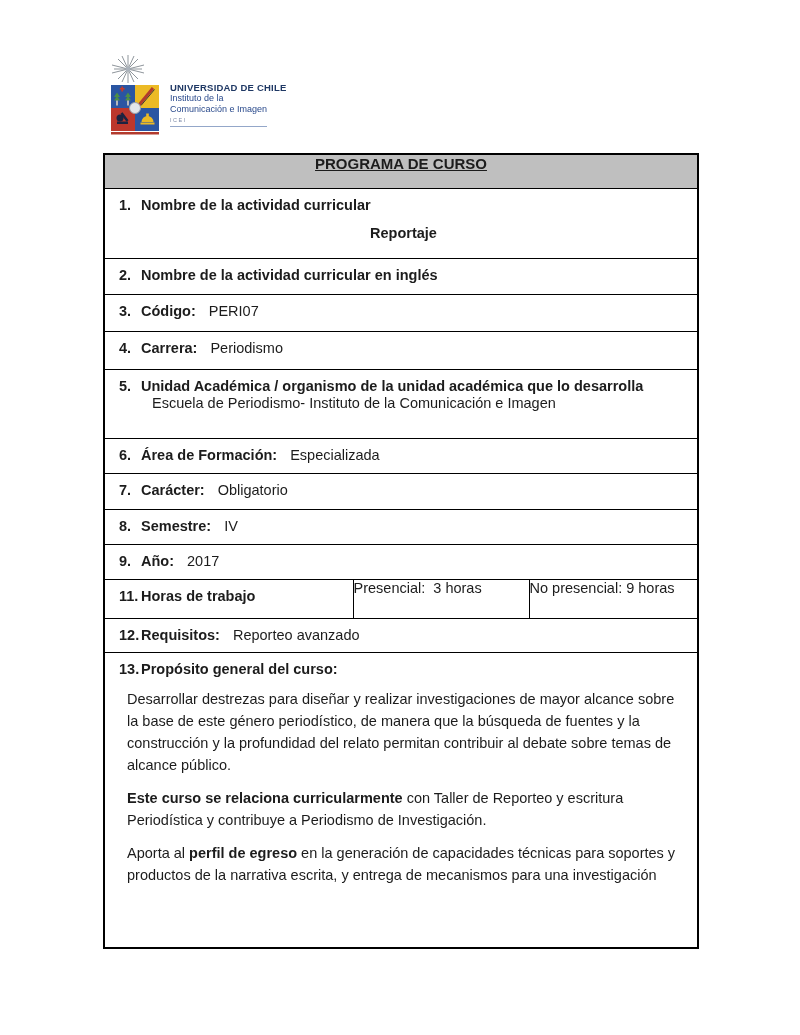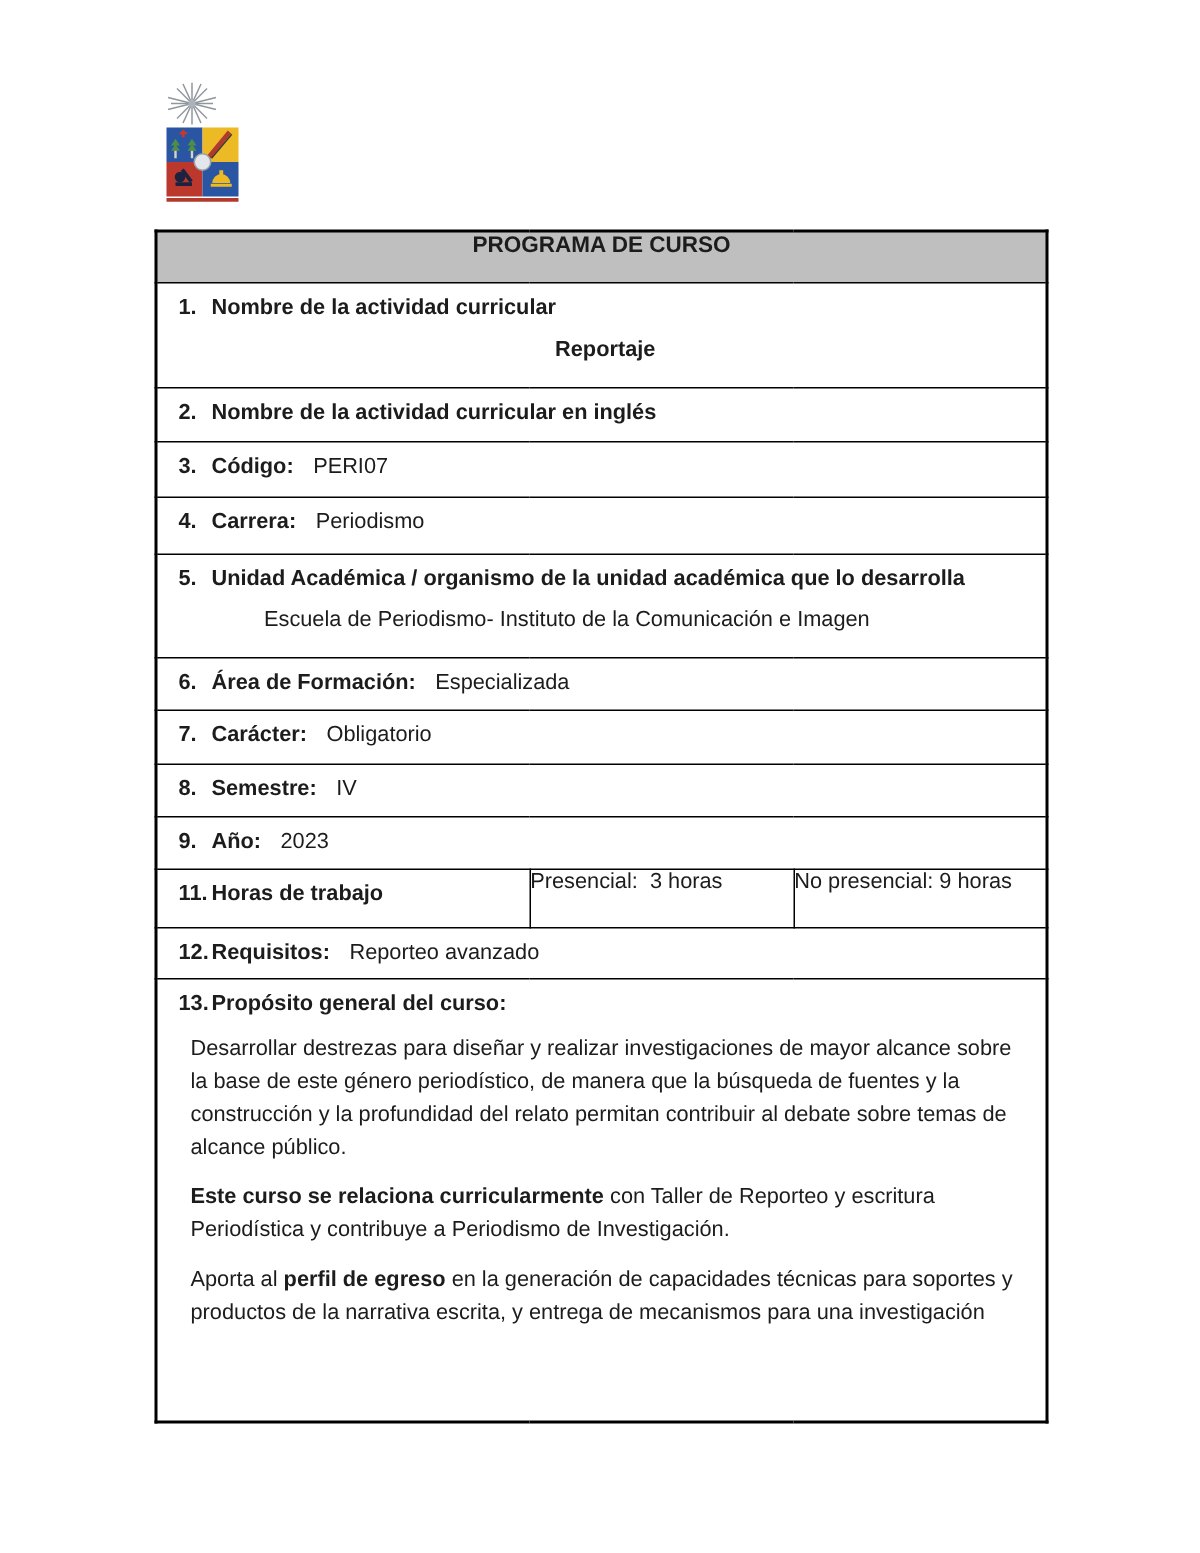--- a/index.html
+++ b/index.html
@@ -27,29 +27,30 @@
     border-collapse:collapse; table-layout:fixed;
     font-size:14.5px;
   }
   table.course { border:2px solid #000; }
   table.course td { border:1px solid #000; vertical-align:top; padding:0; }
 
   td.title-cell {
     background:#bfbfbf;
     text-align:center; font-weight:bold; font-size:15px;
     padding-top:6px;
+    text-decoration:underline;
   }
 
   .h { display:flex; padding-top:8px; font-weight:bold; }
   .num { flex:0 0 36px; padding-left:14px; box-sizing:border-box; }
   .lab { padding-right:8px; }
   .val { font-weight:normal; margin-left:5px;text-align:right; }
 
   .flush-value  { font-weight:bold; padding-left:5px; margin-top:12px;text-align:center; }
-  .indent-value { font-weight:normal; padding-left:71px; margin-top:11px; }
+  .indent-value { font-weight:normal; padding-left:47px; margin-top:1px; }
 
   .cell-small { padding:8px 4px 0 10px; white-space:pre-wrap; }
 
   .para { margin:11px 14px 0 22px; line-height:22px; }
   .para .b { font-weight:bold;text-align:right; }
 </style>
 </head>
 <body>
 
 <div class="page">
@@ -91,20 +92,27 @@
       <line x1="13.5" y1="58" x2="19.5" y2="66" stroke="#1c2340" stroke-width="2.5"></line>
 
       <path d="M33.5 67 a6 6 0 0 1 12 0 z" fill="#ecba25"></path>
       <rect x="32.5" y="67.5" width="14" height="2" fill="#ecba25"></rect>
       <rect x="38.2" y="58.5" width="2.6" height="3.5" fill="#ecba25"></rect>
 
       <circle cx="27" cy="53" r="5.5" fill="#e3e6ea" stroke="#98a0a8" stroke-width="1"></circle>
 
       <rect x="3" y="77" width="48" height="2.5" fill="#b23a2d"></rect>
     </svg>
+    <div class="logo-text">
+      <div class="logo-uni">UNIVERSIDAD DE CHILE</div>
+      <div class="logo-inst">Instituto de la</div>
+      <div class="logo-inst">Comunicación e Imagen</div>
+      <div class="logo-acr">ICEI</div>
+      <div class="logo-rule"></div>
+    </div>
   </div>
 
   <table class="course">
     <colgroup>
         <col style="width:249px">
         <col style="width:176px">
         <col style="width:169px">
       </colgroup>
 
     <tbody>
@@ -189,21 +197,21 @@
               <span class="val">IV</span>
         </div>
       </td>
     </tr>
 
     <tr style="height:35px">
       <td colspan="3">
         <div class="h">
           <span class="num">9.</span>
           <span class="lab">Año:</span>
-              <span class="val">2023</span>
+              <span class="val">2017</span>
         </div>
       </td>
     </tr>
 
 
     <tr style="height:39px">
       <td>
         <div class="h">
           <span class="num">11.</span>
           <span class="lab">Horas de trabajo</span>

